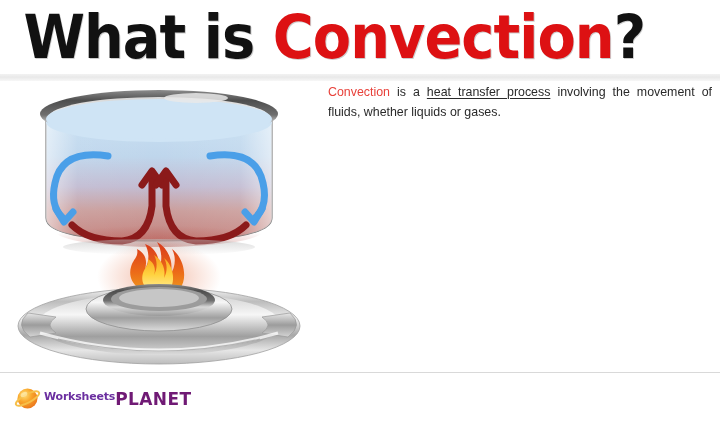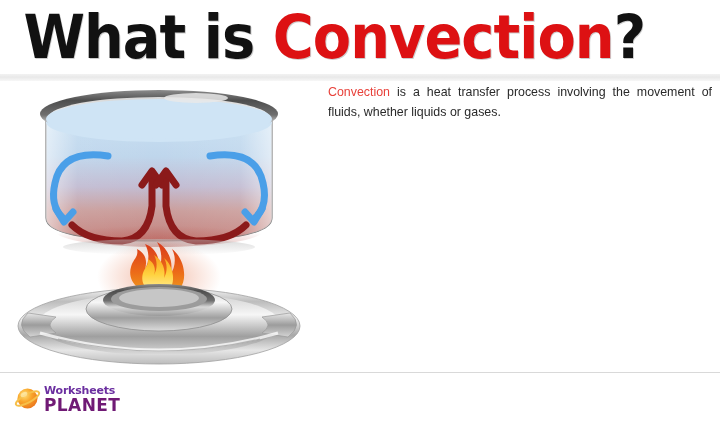--- a/index.html
+++ b/index.html
@@ -92,20 +92,21 @@
     line-height: 19.5px;
     color: #2a2a2a;
     text-align: justify;
     margin: 0 0 15px 0;
   }
   .para:last-child { margin-bottom: 0; }
   .kw-red {
     color: #E8413A;
   }
   .kw-underline {
+    text-decoration: underline;
     text-underline-offset: 2px;
   }
   .kw-strong {
     font-weight: bold;
     text-decoration: underline;
     text-underline-offset: 2px;
   }
 
   
   .footer-rule {
@@ -135,21 +136,20 @@
   }
   .logo-planet {
     position: relative;
     width: 27px;
     height: 27px;
     margin-right: 3px;
     flex: 0 0 auto;
   }
   .logo-text {
     display: flex;
-    flex-direction: column;
     line-height: 1;
   }
   .logo-worksheets {
     font-family: "DejaVu Sans", sans-serif;
     font-weight: bold;
     font-size: 11px;
     color: #6B2FA0;
     letter-spacing: -0.2px;
     margin-bottom: 1px;
   }

